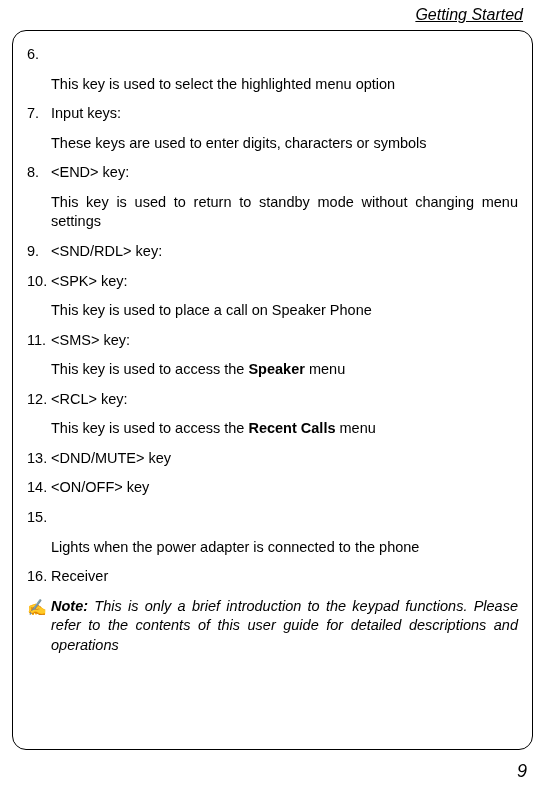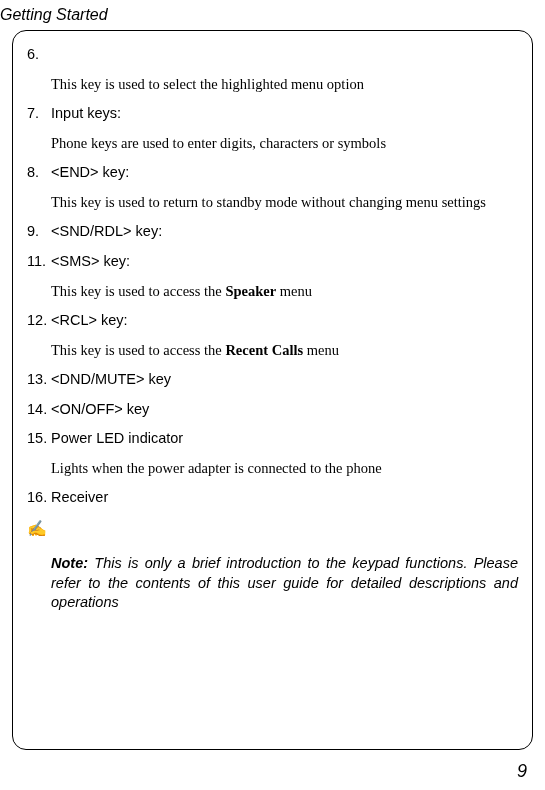--- a/index.html
+++ b/index.html
@@ -4,24 +4,25 @@
 <style>
   * { box-sizing: border-box; margin: 0; padding: 0; }
   html, body { width: 545px; height: 790px; background: #fff; }
   body {
     font-family: Arial, Helvetica, sans-serif;
     font-size: 14.5px;
     color: #000;
     position: relative;
   }
   .header {
-    text-align: left;
+    text-align: right;
     font-style: italic;
     font-size: 16px;
     padding: 6px 22px 0 0;
+    text-decoration: underline;
   }
   .page-box {
     position: absolute;
     top: 30px;
     left: 12px;
     right: 12px;
     bottom: 40px;
     border: 1.5px solid #000;
     border-radius: 14px;
     padding: 14px 14px 14px 14px;
@@ -35,41 +36,39 @@
   }
   .num {
     width: 24px;
     flex-shrink: 0;
   }
   .desc-row {
     padding-left: 24px;
     margin-bottom: 10px;
     text-align: justify;
     line-height: 1.35;
-    font-family: Liberation Serif, serif;
   }
   .bold { font-weight: bold; }
   .note-row {
     display: flex;
     align-items: flex-start;
     margin-top: 2px;
     padding-left: 0;
   }
   .note-icon {
     width: 24px;
     flex-shrink: 0;
     font-size: 16px;
     padding-top: 1px;
   }
   .note-text {
     flex: 1;
     font-style: italic;
     text-align: justify;
     line-height: 1.35;
-    margin-top: 36px;
   }
   .page-num {
     position: absolute;
     bottom: 8px;
     right: 18px;
     font-style: italic;
     font-size: 18px;
   }
 </style>
 </head>
@@ -80,51 +79,55 @@
 <div class="page-box">
   <div id="list-container">
       <div class="list-row">
         <div class="num">6.</div>
       </div>
       <div class="desc-row">This key is used to select the highlighted menu option</div>
       <div class="list-row">
         <div class="num">7.</div>
         <div>Input keys:</div>
       </div>
-      <div class="desc-row">Phone keys are used to enter digits, characters or symbols</div>
+      <div class="desc-row">These keys are used to enter digits, characters or symbols</div>
       <div class="list-row">
         <div class="num">8.</div>
         <div>&lt;END&gt; key:</div>
       </div>
       <div class="desc-row">This key is used to return to standby mode without changing menu settings</div>
       <div class="list-row">
         <div class="num">9.</div>
         <div>&lt;SND/RDL&gt; key:</div>
       </div>
+      <div class="list-row">
+        <div class="num">10.</div>
+        <div>&lt;SPK&gt; key:</div>
+      </div>
+      <div class="desc-row">This key is used to place a call on Speaker Phone</div>
       <div class="list-row">
         <div class="num">11.</div>
         <div>&lt;SMS&gt; key:</div>
       </div>
       <div class="desc-row"><span>This key is used to access the </span><span class="bold">Speaker</span><span> menu</span></div>
       <div class="list-row">
         <div class="num">12.</div>
         <div>&lt;RCL&gt; key:</div>
       </div>
       <div class="desc-row"><span>This key is used to access the </span><span class="bold">Recent Calls</span><span> menu</span></div>
       <div class="list-row">
         <div class="num">13.</div>
         <div>&lt;DND/MUTE&gt; key</div>
       </div>
       <div class="list-row">
         <div class="num">14.</div>
         <div>&lt;ON/OFF&gt; key</div>
       </div>
       <div class="list-row">
         <div class="num">15.</div>
-        <div>Power LED indicator</div>
       </div>
       <div class="desc-row">Lights when the power adapter is connected to the phone</div>
       <div class="list-row">
         <div class="num">16.</div>
         <div>Receiver</div>
       </div>
     </div>
 
   <div class="note-row">
     <div class="note-icon">✍</div>

